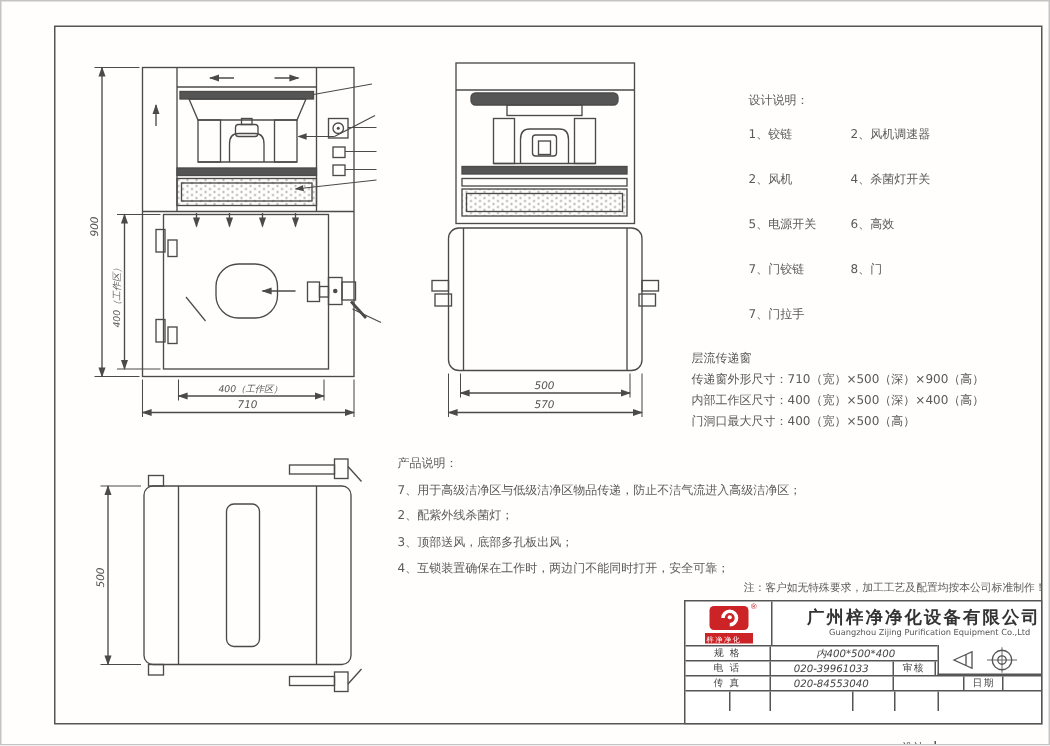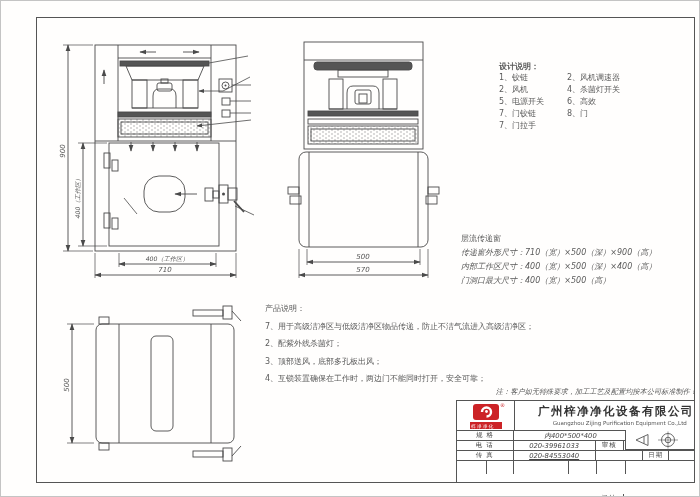--- a/index.html
+++ b/index.html
@@ -3,26 +3,26 @@
 <meta charset="utf-8">
 <style>
   html,body{margin:0;padding:0;background:#fff;}
   .page{position:relative;width:700px;height:497px;background:#fffefd;border:1px solid #c4c4c4;
         font-family:"DejaVu Sans","Liberation Sans",sans-serif;color:#4a4a4a;overflow:hidden;box-sizing:border-box;}
   .abs{position:absolute;}
   svg{display:block;}
   .frame{position:absolute;left:35px;top:16px;width:659px;height:466px;border:1.4px solid #555;box-sizing:border-box;}
   
   .dn{left:498px;top:60px;width:180px;font-size:8px;color:#5a5a5a;}
-  .dn-title{font-size:8px;margin-bottom:0;font-weight:bold;}
-  .dn-grid{display:grid;grid-template-columns:68px 106px;row-gap:1px;}
+  .dn-title{font-size:8px;margin-bottom:12px;}
+  .dn-grid{display:grid;grid-template-columns:68px 106px;row-gap:19px;}
   .spec{left:460px;top:231px;width:238px;font-size:8px;color:#5a5a5a;line-height:14px;}
-  .spec .ln{font-style:italic;}
+  .spec .ln{}
   .pnotes{left:264px;top:299px;width:436px;font-size:8px;color:#5a5a5a;line-height:17.5px;}
-  .remark{left:415px;top:386px;width:281px;font-size:7.2px;color:#5a5a5a;text-align:right;white-space:nowrap;font-style:italic;}
+  .remark{left:415px;top:386px;width:281px;font-size:7.2px;color:#5a5a5a;text-align:right;white-space:nowrap;}
   
   .tb{left:455px;top:399px;width:239px;height:83px;border:1.2px solid #555;box-sizing:border-box;background:#fff;font-size:6.5px;color:#444;}
   .tb .hdr{display:flex;height:29px;box-sizing:border-box;}
   .tb .logo-cell{width:58px;border-right:0.8px solid #555;box-sizing:border-box;position:relative;}
   .tb .co-cell{flex:1;text-align:right;padding-top:3px;box-sizing:border-box;}
   .co-cn{font-size:11.5px;font-weight:bold;letter-spacing:1.5px;color:#333;white-space:nowrap;}
   .co-en{font-size:6px;color:#555;white-space:nowrap;transform:scale(.92);transform-origin:center top;}
   .tb .row{display:flex;border-top:0.8px solid #555;box-sizing:border-box;}
   .tb .c{box-sizing:border-box;border-right:0.8px solid #555;overflow:hidden;white-space:nowrap;
          display:flex;align-items:center;justify-content:center;height:100%;}
@@ -277,21 +277,21 @@
     <div class="row r10">
       <div class="c lab" style="width:57px;">电  话</div>
       <div class="c val" style="width:83px;">020-39961033</div>
       <div class="c lab" style="width:28px;font-family:Liberation Serif, serif;">审核</div>
       <div class="c" style="width:20px;"></div>
       <div class="c lab" style="width:26px;">比例</div>
       <div class="c" style="width:25px;"></div>
     </div>
     <div class="row r10">
       <div class="c lab" style="width:57px;">传  真</div>
-      <div class="c val" style="width:83px;text-decoration:underline;">020-84553040</div>
+      <div class="c val" style="width:83px;">020-84553040</div>
       <div class="c lab" style="width:28px;margin-top:43px;">设计</div>
       <div class="c" style="width:20px;"></div>
       <div class="c lab" style="width:26px;">日期</div>
       <div class="c" style="width:25px;"></div>
     </div>
     <div class="row r14">
       <div class="c" style="width:30px;"></div>
       <div class="c" style="width:27px;"></div>
       <div class="c" style="width:56px;"></div>
       <div class="c" style="width:28px;"></div>

